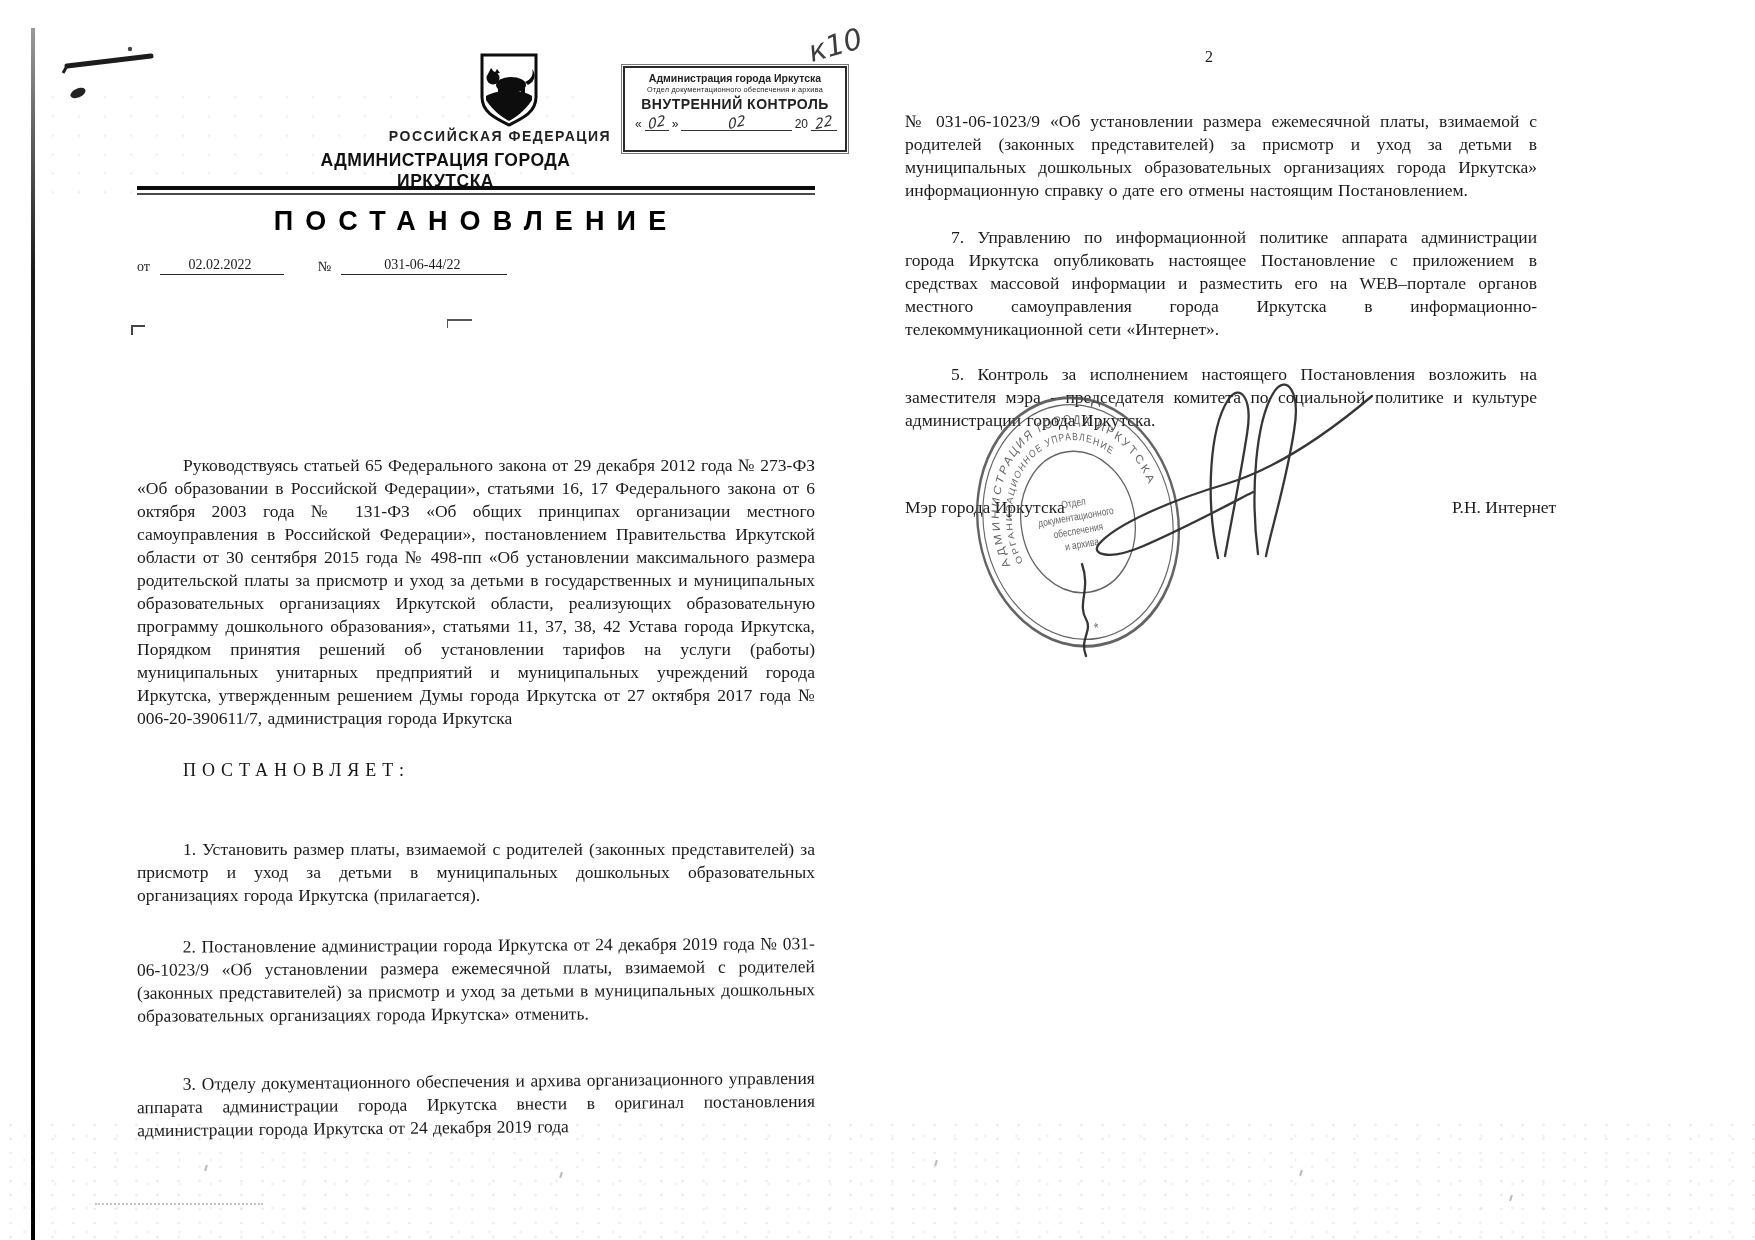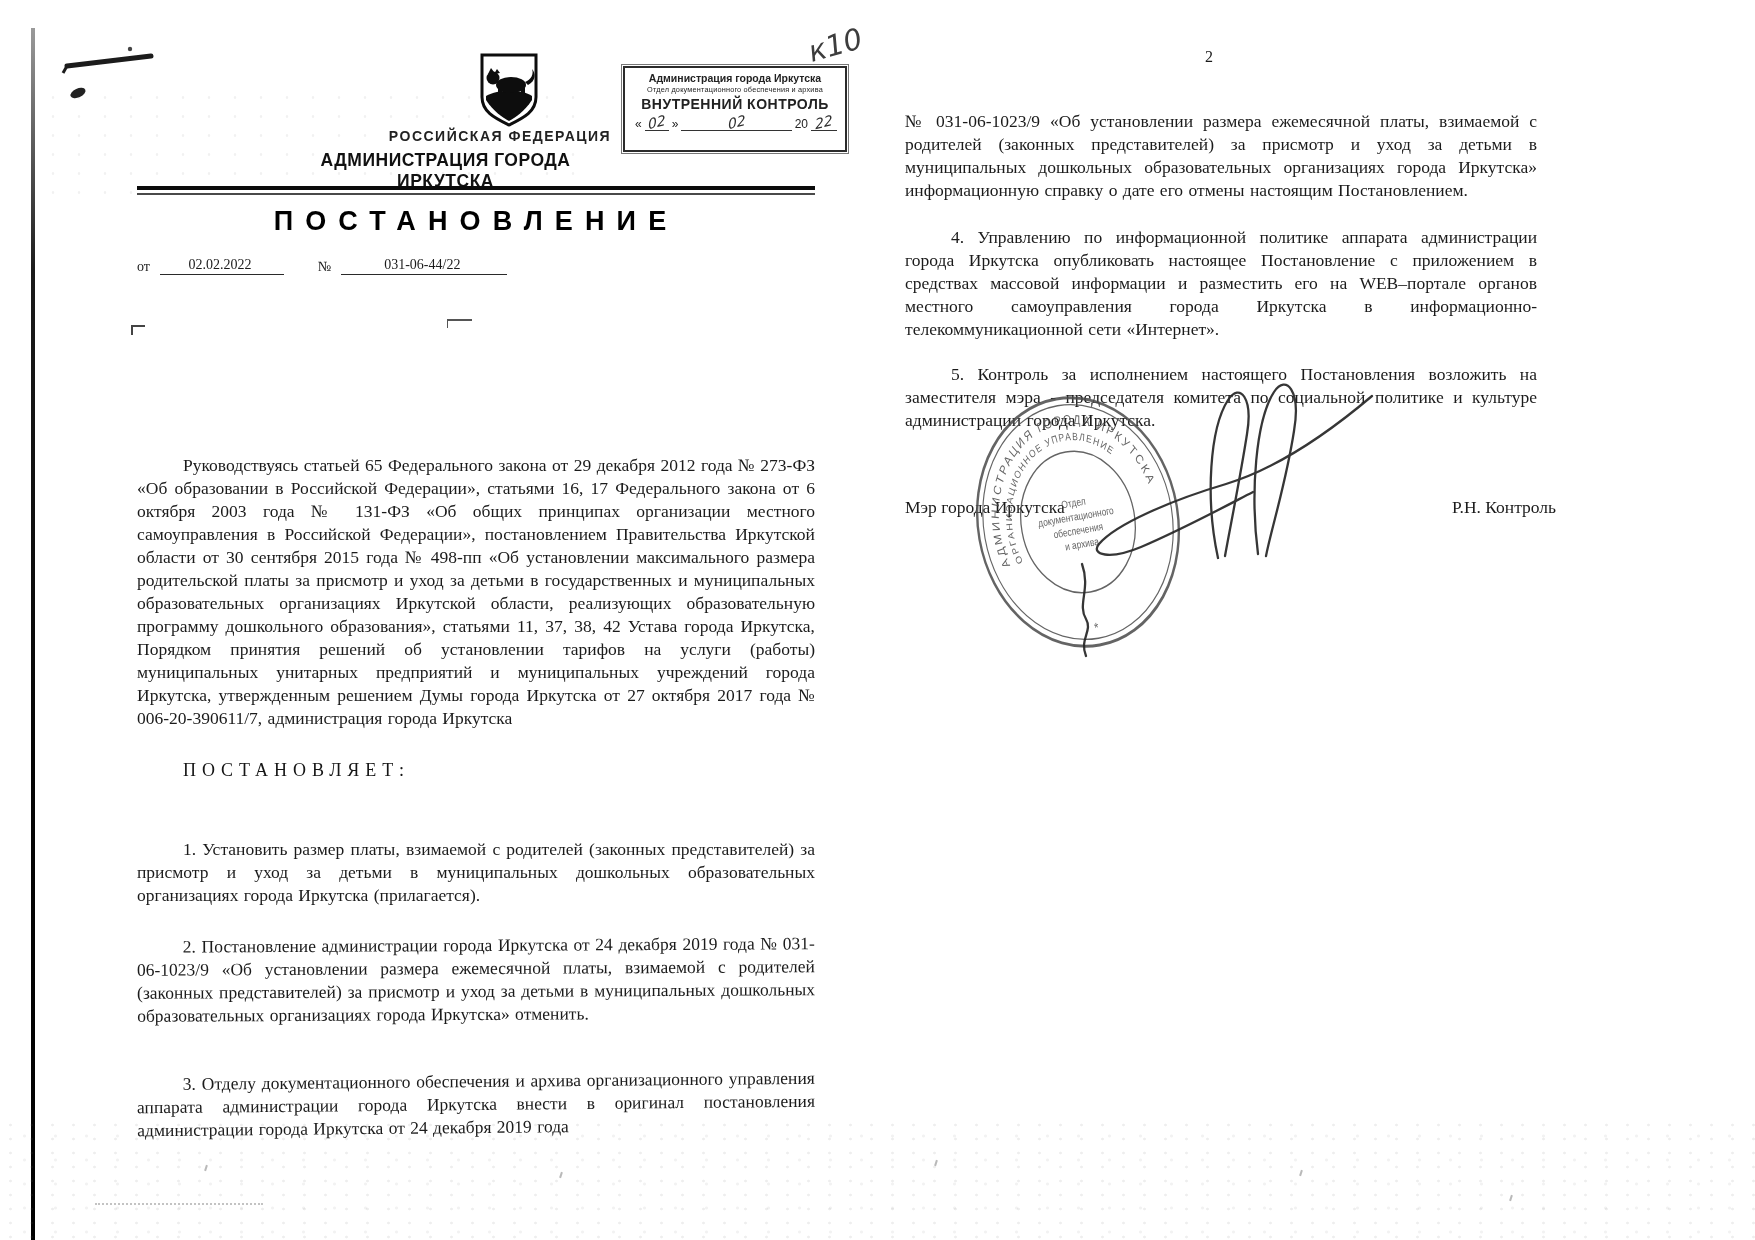--- a/index.html
+++ b/index.html
@@ -158,25 +158,25 @@
   <div class="resolves">ПОСТАНОВЛЯЕТ:</div>
 
   <p class="para colL indent" style="top:820px;">1. Установить размер платы, взимаемой с родителей (законных представителей) за присмотр и уход за детьми в муниципальных дошкольных образовательных организациях города Иркутска (прилагается).</p>
   <p class="para colL indent skew1" style="top:916px;">2. Постановление администрации города Иркутска от 24 декабря 2019 года № 031-06-1023/9 «Об установлении размера ежемесячной платы, взимаемой с родителей (законных представителей) за присмотр и уход за детьми в муниципальных дошкольных образовательных организациях города Иркутска» отменить.</p>
   <p class="para colL indent skew2" style="top:1052px;">3. Отделу документационного обеспечения и архива организационного управления аппарата администрации города Иркутска внести в оригинал постановления администрации города Иркутска от 24 декабря 2019 года</p>
 
   <div class="hwmark">к10</div>
   <div class="pagenum">2</div>
 
   <p class="para colR" style="top:92px;">№ 031-06-1023/9 «Об установлении размера ежемесячной платы, взимаемой с родителей (законных представителей) за присмотр и уход за детьми в муниципальных дошкольных образовательных организациях города Иркутска» информационную справку о дате его отмены настоящим Постановлением.</p>
-  <p class="para colR indent" style="top:208px;">4. Управлению по информационной политике аппарата администрации города Иркутска опубликовать настоящее Постановление с приложением в средствах массовой информации и разместить его на WEB–портале органов местного самоуправления города Иркутска в информационно-телекоммуникационной сети «Интернет».</p>
+  <p class="para colR indent" style="top:208px;">7. Управлению по информационной политике аппарата администрации города Иркутска опубликовать настоящее Постановление с приложением в средствах массовой информации и разместить его на WEB–портале органов местного самоуправления города Иркутска в информационно-телекоммуникационной сети «Интернет».</p>
   <p class="para colR indent" style="top:345px;">5. Контроль за исполнением настоящего Постановления возложить на заместителя мэра - председателя комитета по социальной политике и культуре администрации города Иркутска.</p>
 
   <div class="sigtitle">Мэр города Иркутска</div>
-  <div class="signame">Р.Н. Контроль</div>
+  <div class="signame">Р.Н. Интернет</div>
 
   <svg class="sealsvg" width="212" height="268" viewBox="0 0 212 268">
     <defs>
       <path id="arcOuter" d="M -92 33 A 98 98 0 1 1 92 33"></path>
       <path id="arcInner" d="M -74 35 A 82 82 0 1 1 74 35"></path>
     </defs>
     <g transform="translate(106,134) rotate(-10) scale(0.8,1)" fill="none" stroke="#4a4a4a">
       <circle r="125" stroke-width="3"></circle>
       <circle r="118" stroke-width="1.4"></circle>
       <circle r="71" stroke-width="1.6"></circle>

